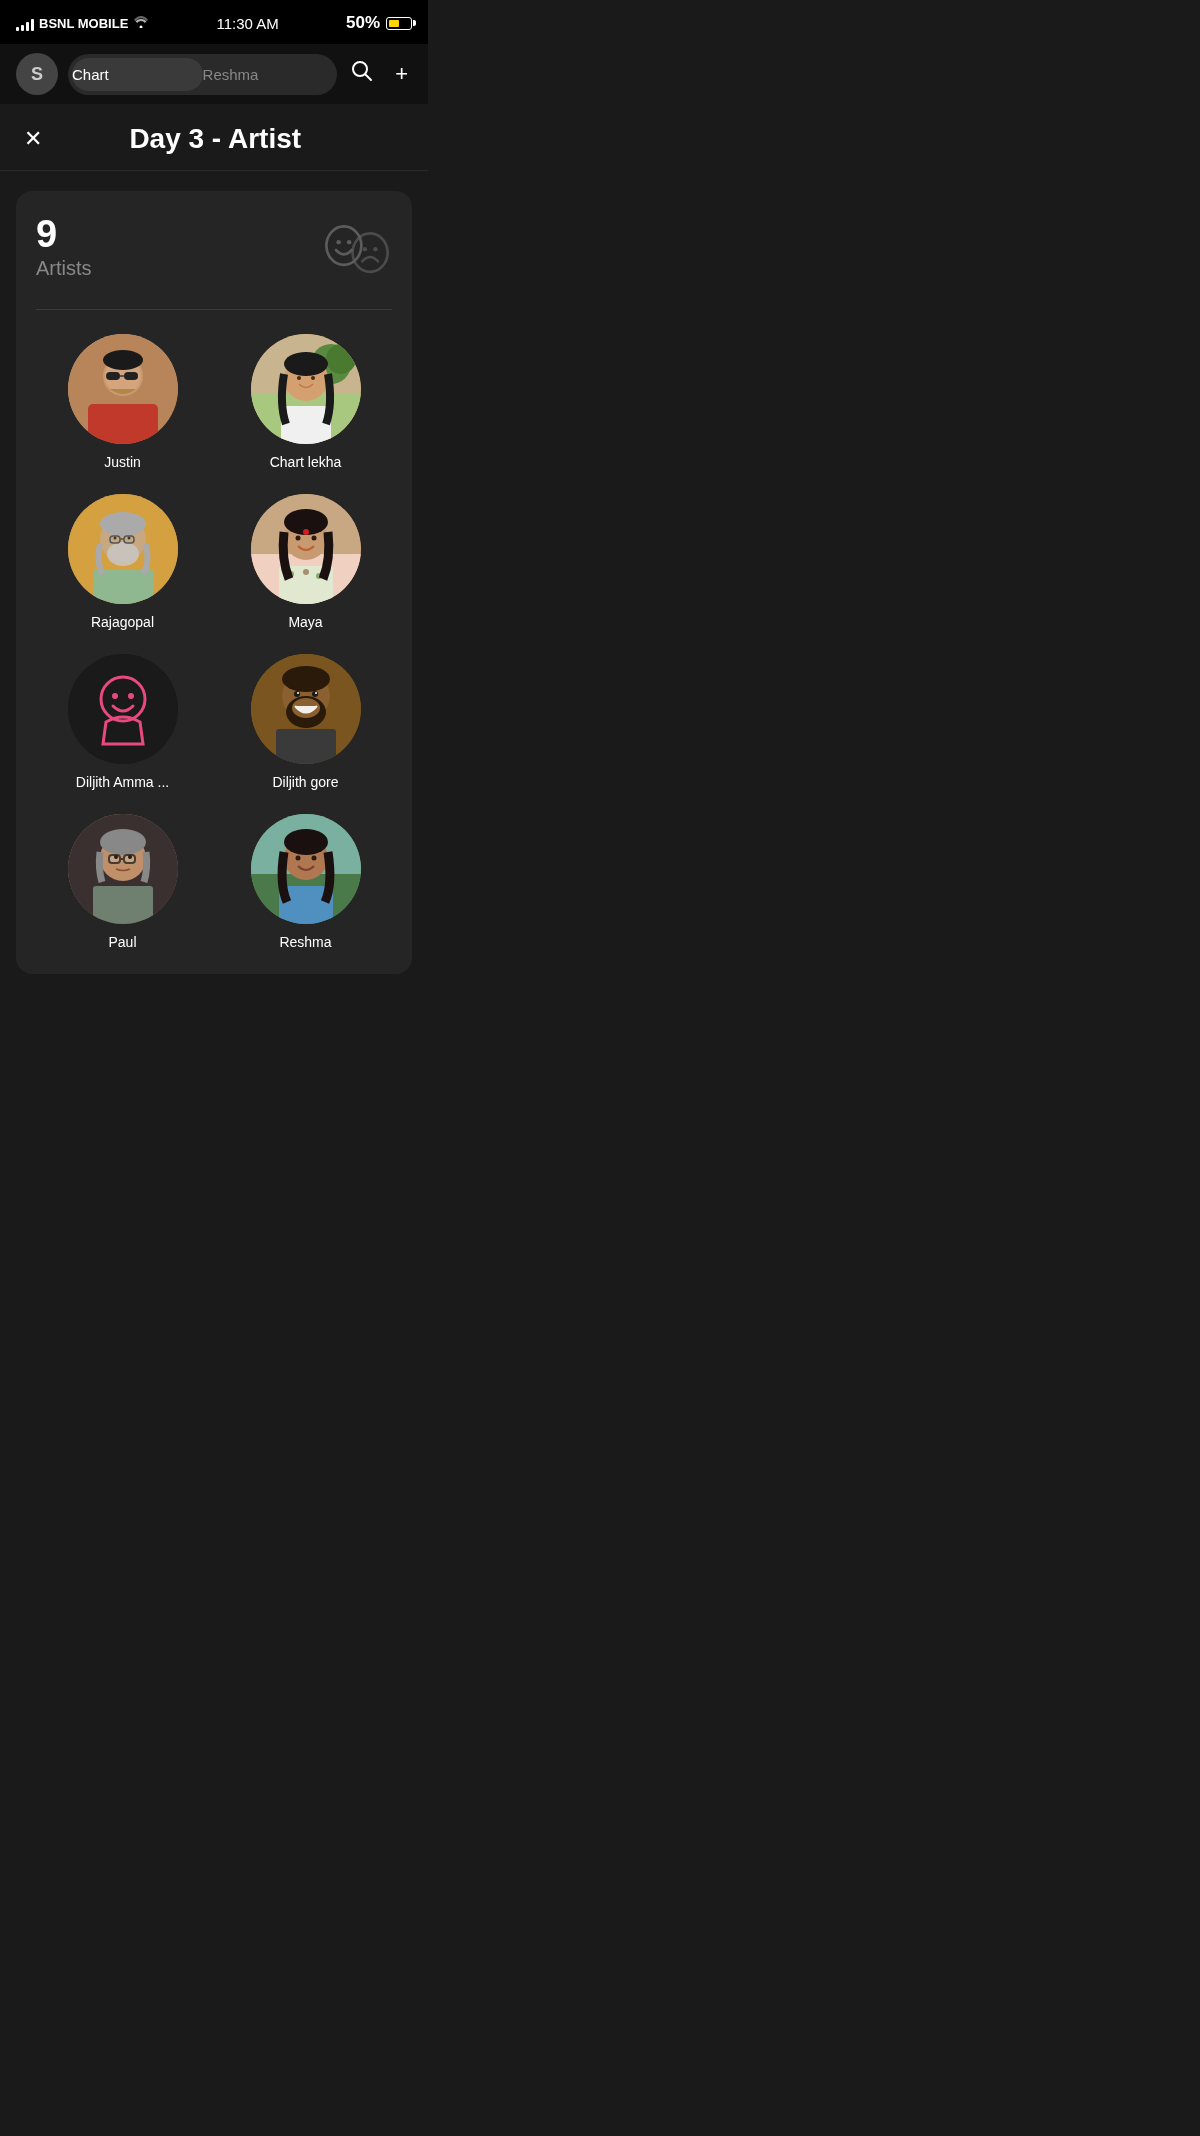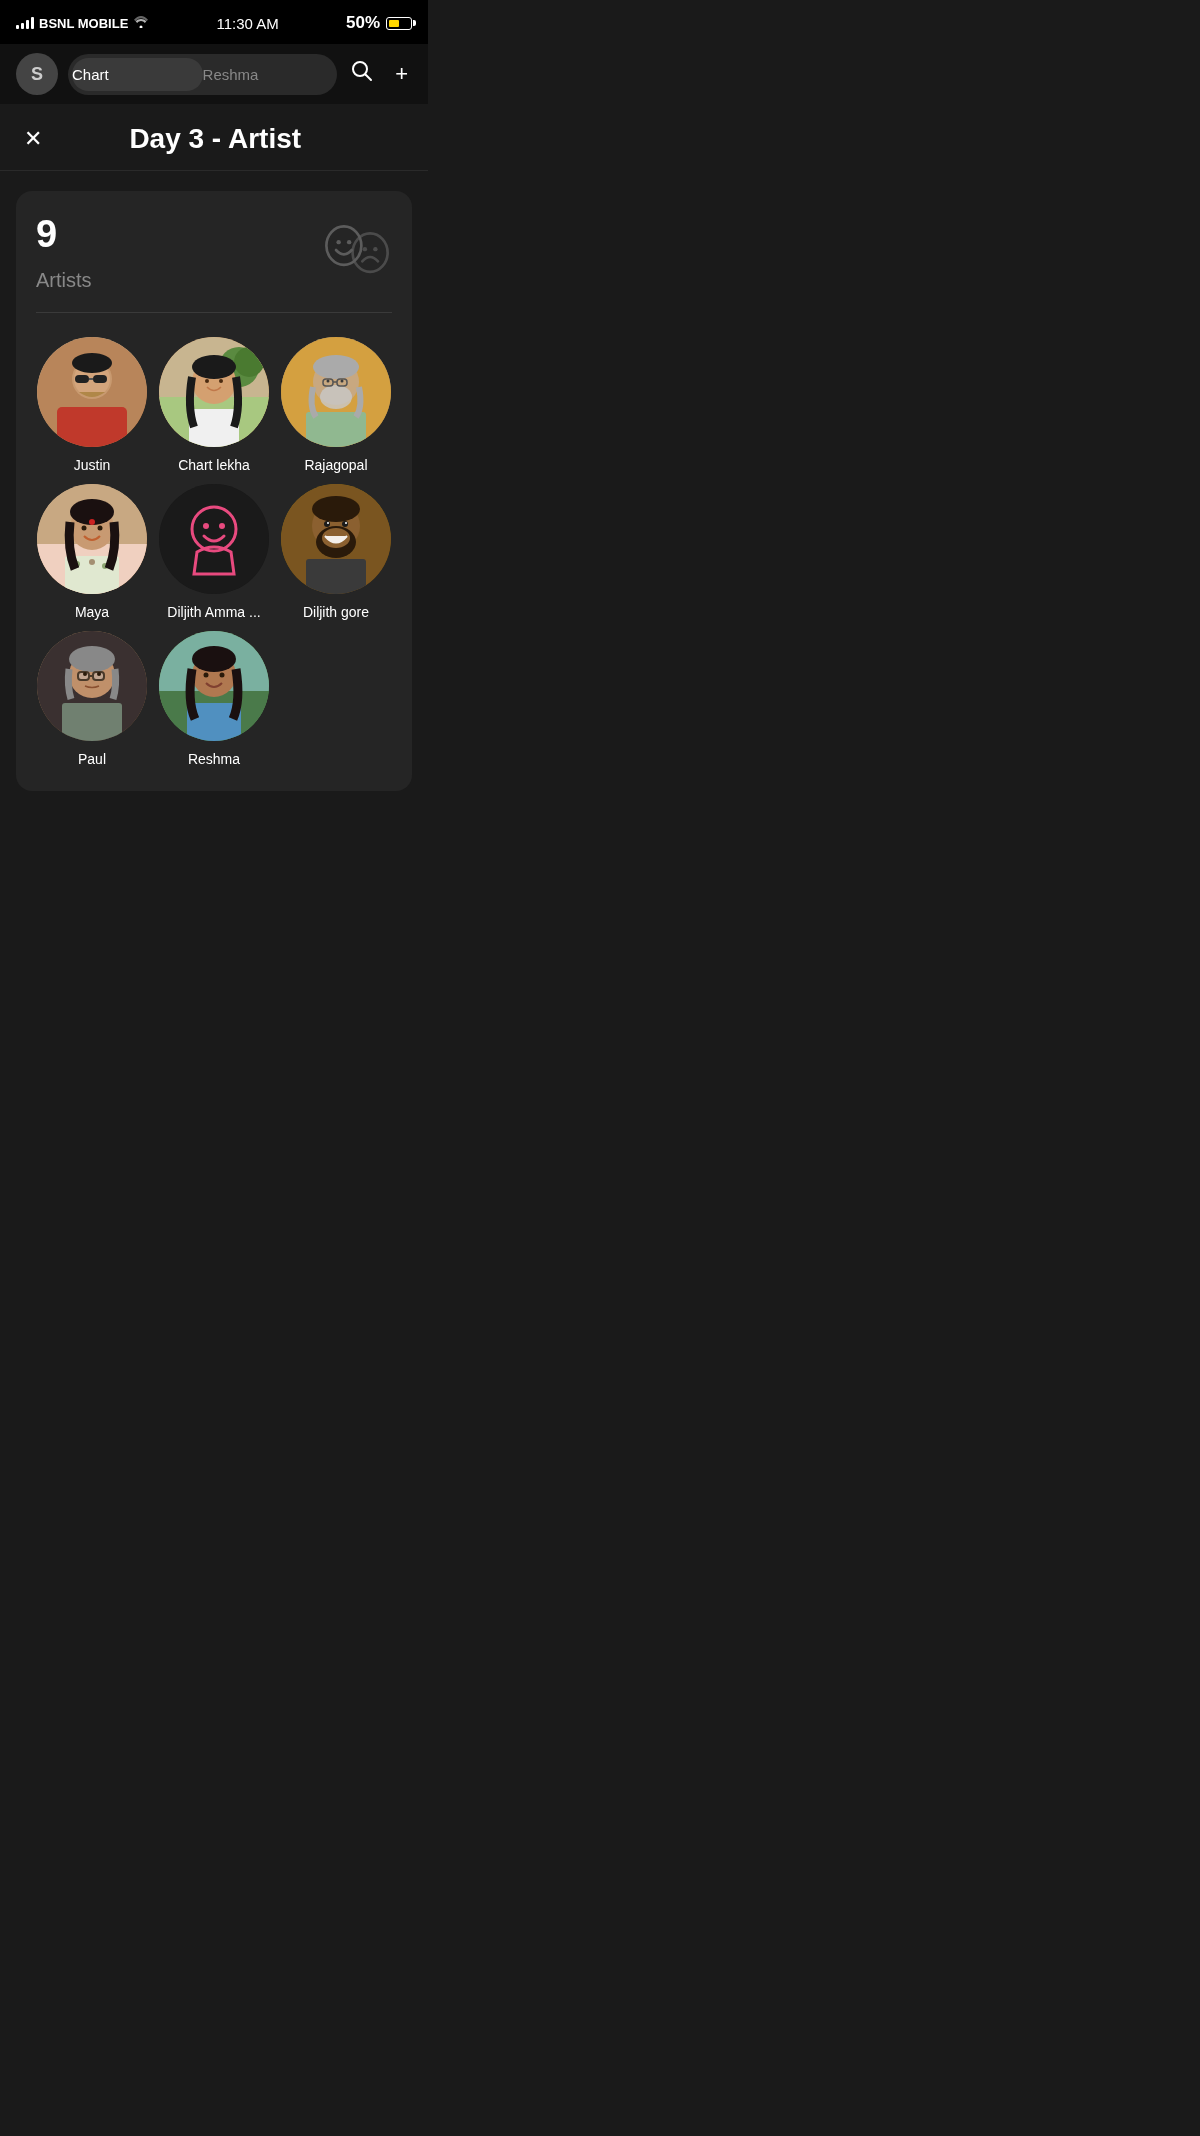--- a/index.html
+++ b/index.html
@@ -20,21 +20,21 @@
       background: #000;
       padding: 8px 16px 6px;
       display: flex;
       justify-content: space-between;
       align-items: center;
       height: 44px;
     }
 
     .status-left {
       display: flex;
-      align-items: center;
+      align-items: flex-end;
       gap: 5px;
       font-size: 13px;
       font-weight: 600;
       color: #fff;
     }
 
     .signal-bars {
       display: flex;
       align-items: flex-end;
       gap: 2px;
@@ -223,37 +223,37 @@
     .count-number {
       font-size: 38px;
       font-weight: 700;
       color: #fff;
       line-height: 1;
     }
 
     .count-label {
       font-size: 20px;
       color: #888;
-      margin-top: 16px;
+      margin-top: 4px;
     }
 
     .theater-icon {
       opacity: 0.25;
     }
 
     .divider {
       height: 1px;
       background: #3a3a3a;
       margin-bottom: 24px;
     }
 
     .artists-grid {
       display: grid;
-      grid-template-columns: repeat(3, 1fr);
-      gap: 11px 10px;
+      grid-template-columns: repeat(2, 1fr);
+      gap: 24px 10px;
     }
 
     .artist-item {
       display: flex;
       flex-direction: column;
       align-items: center;
       gap: 10px;
       cursor: pointer;
     }
 

